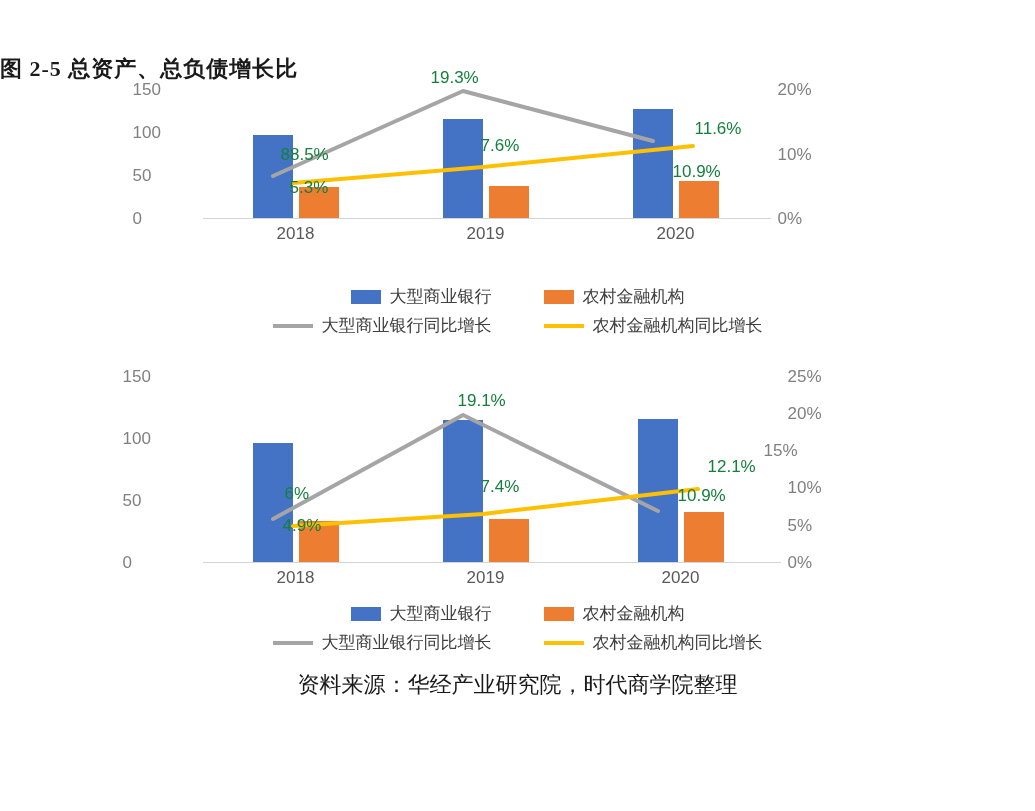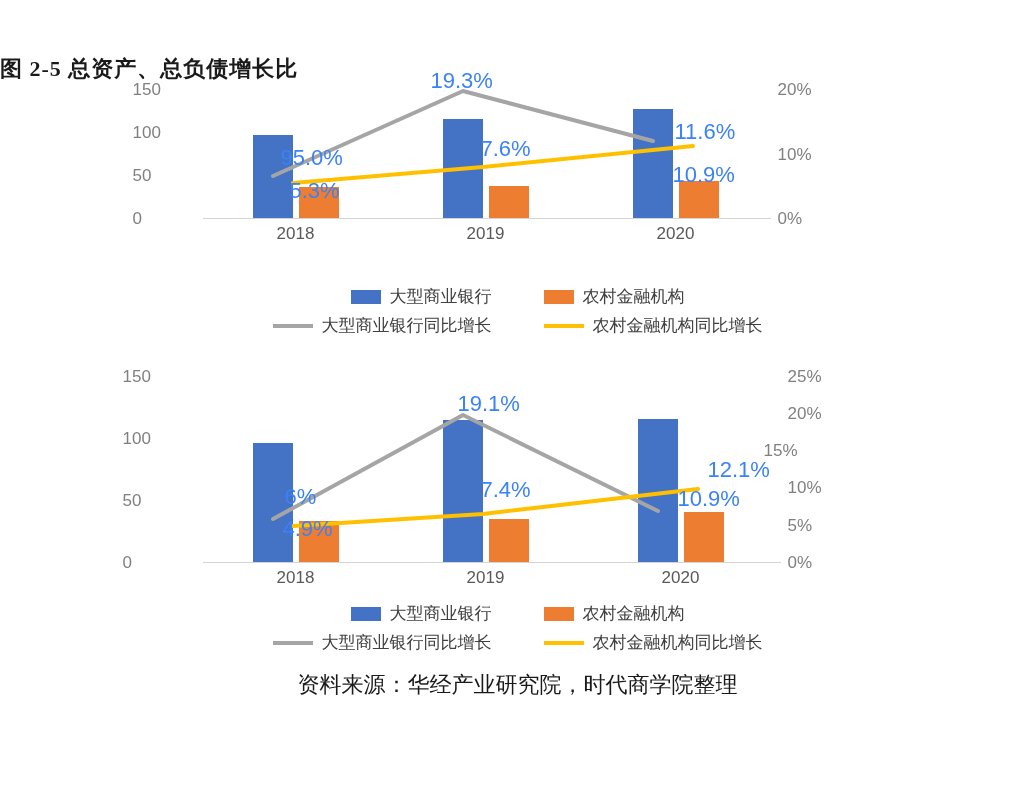--- a/index.html
+++ b/index.html
@@ -64,22 +64,22 @@
     height: 1px;
   }
   .bar {
     position: absolute;
     bottom: 0;
   }
   .bar.blue { background: #4472c4; }
   .bar.orange { background: #ed7d31; }
   .dlabel {
     position: absolute;
-    font-size: 22px;
-    color: #3b82f6;
+    font-size: 17px;
+    color: #15803d;
     white-space: nowrap;
   }
   .lines-svg {
     position: absolute;
     left: 0;
     top: 0;
     overflow: visible;
   }
   .legend {
     margin: 0 auto;
@@ -148,23 +148,23 @@
       <div class="bar orange" style="left:321px; width:40px; height:32px; top:102px;"></div>
 
       <div class="bar blue" style="left:465px; width:40px; height:109px; top:25px;"></div>
       <div class="bar orange" style="left:511px; width:40px; height:37px; top:97px;"></div>
 
       <svg class="lines-svg" width="700" height="185">
         <polyline points="105,92 295,7 485,57" fill="none" stroke="#a5a5a5" stroke-width="4" stroke-linejoin="round" stroke-linecap="round"></polyline>
         <polyline points="125,99 315,83 525,62" fill="none" stroke="#ffc000" stroke-width="4" stroke-linejoin="round" stroke-linecap="round"></polyline>
       </svg>
 
-      <div class="dlabel" style="left:113px; top:61px;">95.0%</div>
+      <div class="dlabel" style="left:113px; top:61px;">88.5%</div>
       <div class="dlabel" style="left:263px; top:-16px;">19.3%</div>
-      <div class="dlabel" style="left:507px; top:35px;">11.6%</div>
+      <div class="dlabel" style="left:507px; top:35px;padding-left:20px;">11.6%</div>
 
       <div class="dlabel" style="left:122px; top:94px;">5.3%</div>
       <div class="dlabel" style="left:313px; top:52px;text-align:right;">7.6%</div>
       <div class="dlabel" style="left:505px; top:78px;">10.9%</div>
 
       <div class="xtick" style="left:88px; top:140px; width:80px;">2018</div>
       <div class="xtick" style="left:278px; top:140px; width:80px;">2019</div>
       <div class="xtick" style="left:468px; top:140px; width:80px;">2020</div>
     </div>
   </div>

